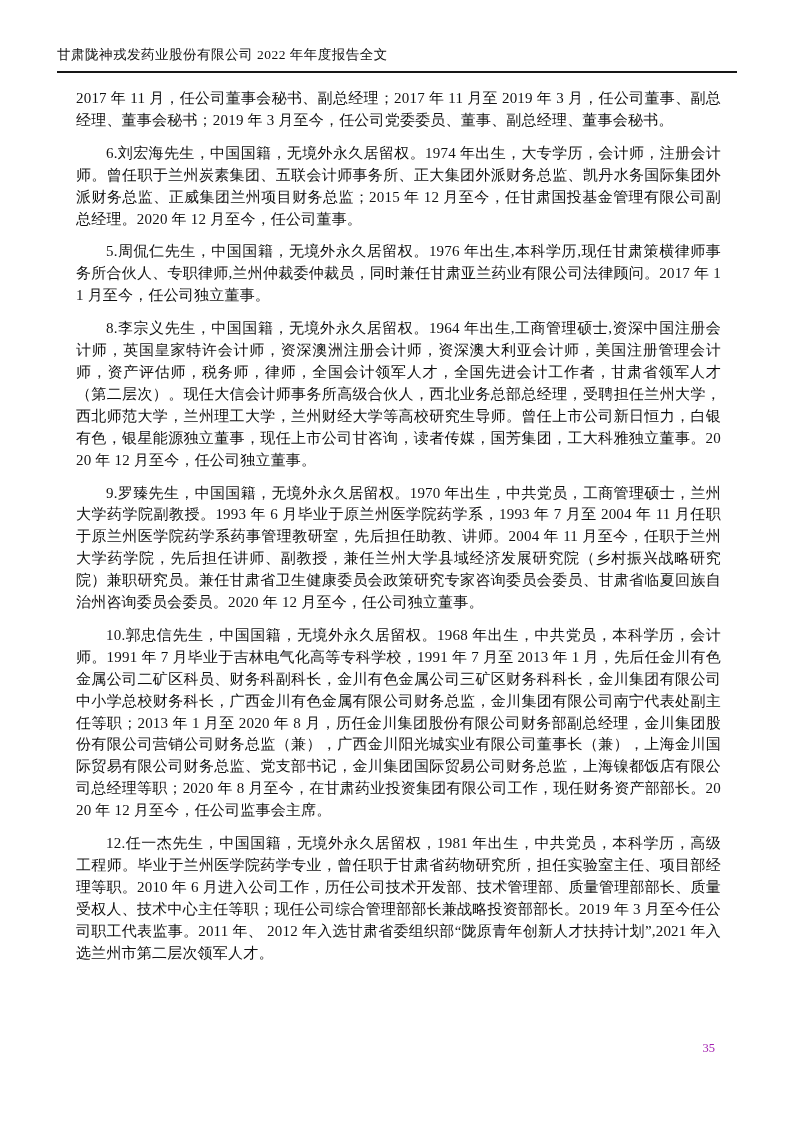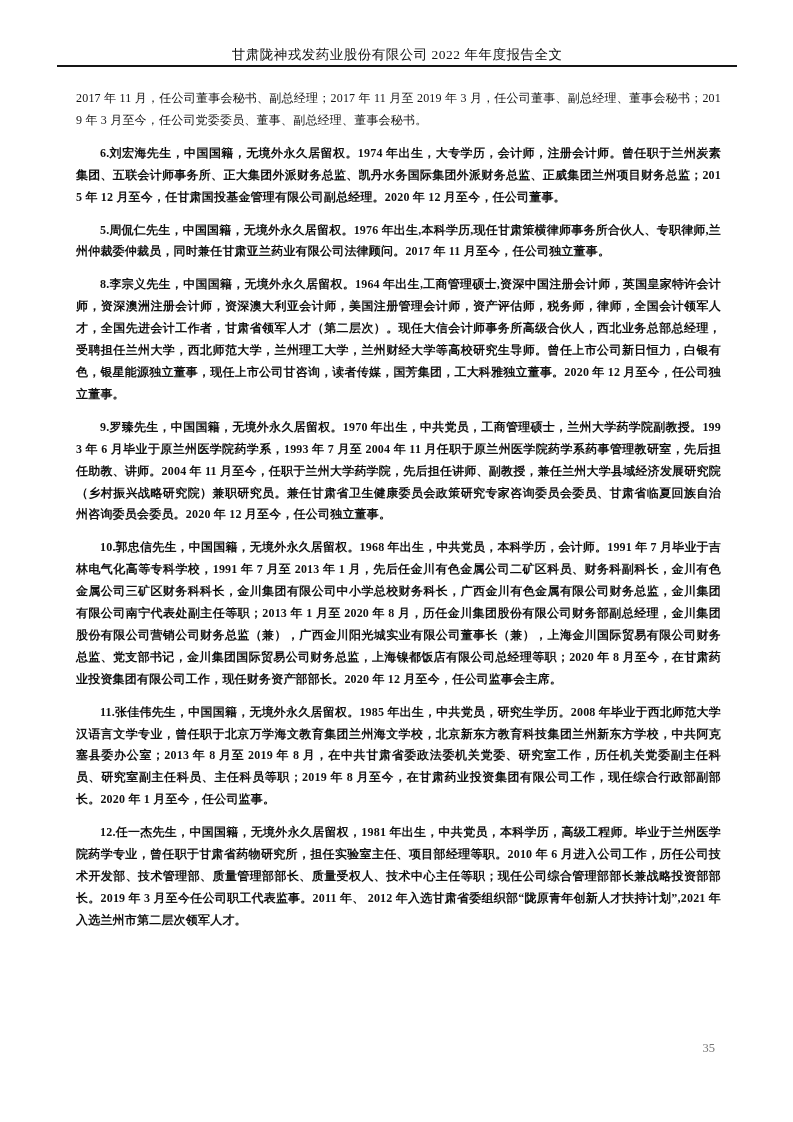--- a/index.html
+++ b/index.html
@@ -20,75 +20,73 @@
     box-sizing: border-box;
   }
   .header {
     position: absolute;
     top: 46px;
     left: 57px;
     width: 680px;
   }
   .header-title {
     display: block;
-    text-align: center;
+    text-align: left;
     font-size: 13.5px;
     line-height: 18px;
     letter-spacing: 0.5px;
-    padding-bottom: 1px;
+    padding-bottom: 7px;
     white-space: nowrap;
   }
   .header-rule {
     width: 100%;
     height: 0;
     border-bottom: 2px solid #161616;
   }
   .content {
     position: absolute;
     top: 88px;
     left: 76px;
     width: 661px;
   }
   .content p {
     margin: 0 16px 11px 0;
-    font-size: 12px;
+    font-size: 15px;
     line-height: 21.9px;
     text-align: justify;
     text-justify: inter-ideograph;
     word-break: break-all;
     letter-spacing: 0.2px;
   }
   .content p.indent {
     text-indent: 2em;
-    font-weight: bold;
   }
   .page-number {
     position: absolute;
     right: 78px;
     bottom: 66px;
     font-size: 12.5px;
-    color: #737373;
+    color: #a21caf;
   }
 </style>
 </head>
 <body>
 
 <div class="page">
 
   <div class="header">
     <span class="header-title">甘肃陇神戎发药业股份有限公司 2022 年年度报告全文</span>
     <div class="header-rule"></div>
   </div>
 
   <div class="content">
     <p>2017 年 11 月，任公司董事会秘书、副总经理；2017 年 11 月至 2019 年 3 月，任公司董事、副总经理、董事会秘书；2019 年 3 月至今，任公司党委委员、董事、副总经理、董事会秘书。</p>
     <p class="indent">6.刘宏海先生，中国国籍，无境外永久居留权。1974 年出生，大专学历，会计师，注册会计师。曾任职于兰州炭素集团、五联会计师事务所、正大集团外派财务总监、凯丹水务国际集团外派财务总监、正威集团兰州项目财务总监；2015 年 12 月至今，任甘肃国投基金管理有限公司副总经理。2020 年 12 月至今，任公司董事。</p>
     <p class="indent">5.周侃仁先生，中国国籍，无境外永久居留权。1976 年出生,本科学历,现任甘肃策横律师事务所合伙人、专职律师,兰州仲裁委仲裁员，同时兼任甘肃亚兰药业有限公司法律顾问。2017 年 11 月至今，任公司独立董事。</p>
     <p class="indent">8.李宗义先生，中国国籍，无境外永久居留权。1964 年出生,工商管理硕士,资深中国注册会计师，英国皇家特许会计师，资深澳洲注册会计师，资深澳大利亚会计师，美国注册管理会计师，资产评估师，税务师，律师，全国会计领军人才，全国先进会计工作者，甘肃省领军人才（第二层次）。现任大信会计师事务所高级合伙人，西北业务总部总经理，受聘担任兰州大学，西北师范大学，兰州理工大学，兰州财经大学等高校研究生导师。曾任上市公司新日恒力，白银有色，银星能源独立董事，现任上市公司甘咨询，读者传媒，国芳集团，工大科雅独立董事。2020 年 12 月至今，任公司独立董事。</p>
     <p class="indent">9.罗臻先生，中国国籍，无境外永久居留权。1970 年出生，中共党员，工商管理硕士，兰州大学药学院副教授。1993 年 6 月毕业于原兰州医学院药学系，1993 年 7 月至 2004 年 11 月任职于原兰州医学院药学系药事管理教研室，先后担任助教、讲师。2004 年 11 月至今，任职于兰州大学药学院，先后担任讲师、副教授，兼任兰州大学县域经济发展研究院（乡村振兴战略研究院）兼职研究员。兼任甘肃省卫生健康委员会政策研究专家咨询委员会委员、甘肃省临夏回族自治州咨询委员会委员。2020 年 12 月至今，任公司独立董事。</p>
     <p class="indent">10.郭忠信先生，中国国籍，无境外永久居留权。1968 年出生，中共党员，本科学历，会计师。1991 年 7 月毕业于吉林电气化高等专科学校，1991 年 7 月至 2013 年 1 月，先后任金川有色金属公司二矿区科员、财务科副科长，金川有色金属公司三矿区财务科科长，金川集团有限公司中小学总校财务科长，广西金川有色金属有限公司财务总监，金川集团有限公司南宁代表处副主任等职；2013 年 1 月至 2020 年 8 月，历任金川集团股份有限公司财务部副总经理，金川集团股份有限公司营销公司财务总监（兼），广西金川阳光城实业有限公司董事长（兼），上海金川国际贸易有限公司财务总监、党支部书记，金川集团国际贸易公司财务总监，上海镍都饭店有限公司总经理等职；2020 年 8 月至今，在甘肃药业投资集团有限公司工作，现任财务资产部部长。2020 年 12 月至今，任公司监事会主席。</p>
-    <p class="indent">11.张佳伟先生，中国国籍，无境外永久居留权。1985 年出生，中共党员，研究生学历。2008 年毕业于西北师范大学汉语言文学专业，曾任职于北京万学海文教育集团兰州海文学校，北京新东方教育科技集团兰州新东方学校，中共阿克塞县委办公室；2013 年 8 月至 2019 年 8 月，在中共甘肃省委政法委机关党委、研究室工作，历任机关党委副主任科员、研究室副主任科员、主任科员等职；2019 年 8 月至今，在甘肃药业投资集团有限公司工作，现任综合行政部副部长。2020 年 1 月至今，任公司监事。</p>
     <p class="indent">12.任一杰先生，中国国籍，无境外永久居留权，1981 年出生，中共党员，本科学历，高级工程师。毕业于兰州医学院药学专业，曾任职于甘肃省药物研究所，担任实验室主任、项目部经理等职。2010 年 6 月进入公司工作，历任公司技术开发部、技术管理部、质量管理部部长、质量受权人、技术中心主任等职；现任公司综合管理部部长兼战略投资部部长。2019 年 3 月至今任公司职工代表监事。2011 年、 2012 年入选甘肃省委组织部“陇原青年创新人才扶持计划”,2021 年入选兰州市第二层次领军人才。</p>
   </div>
 
   <div class="page-number">35</div>
 
 </div>
 
 </body></html>

